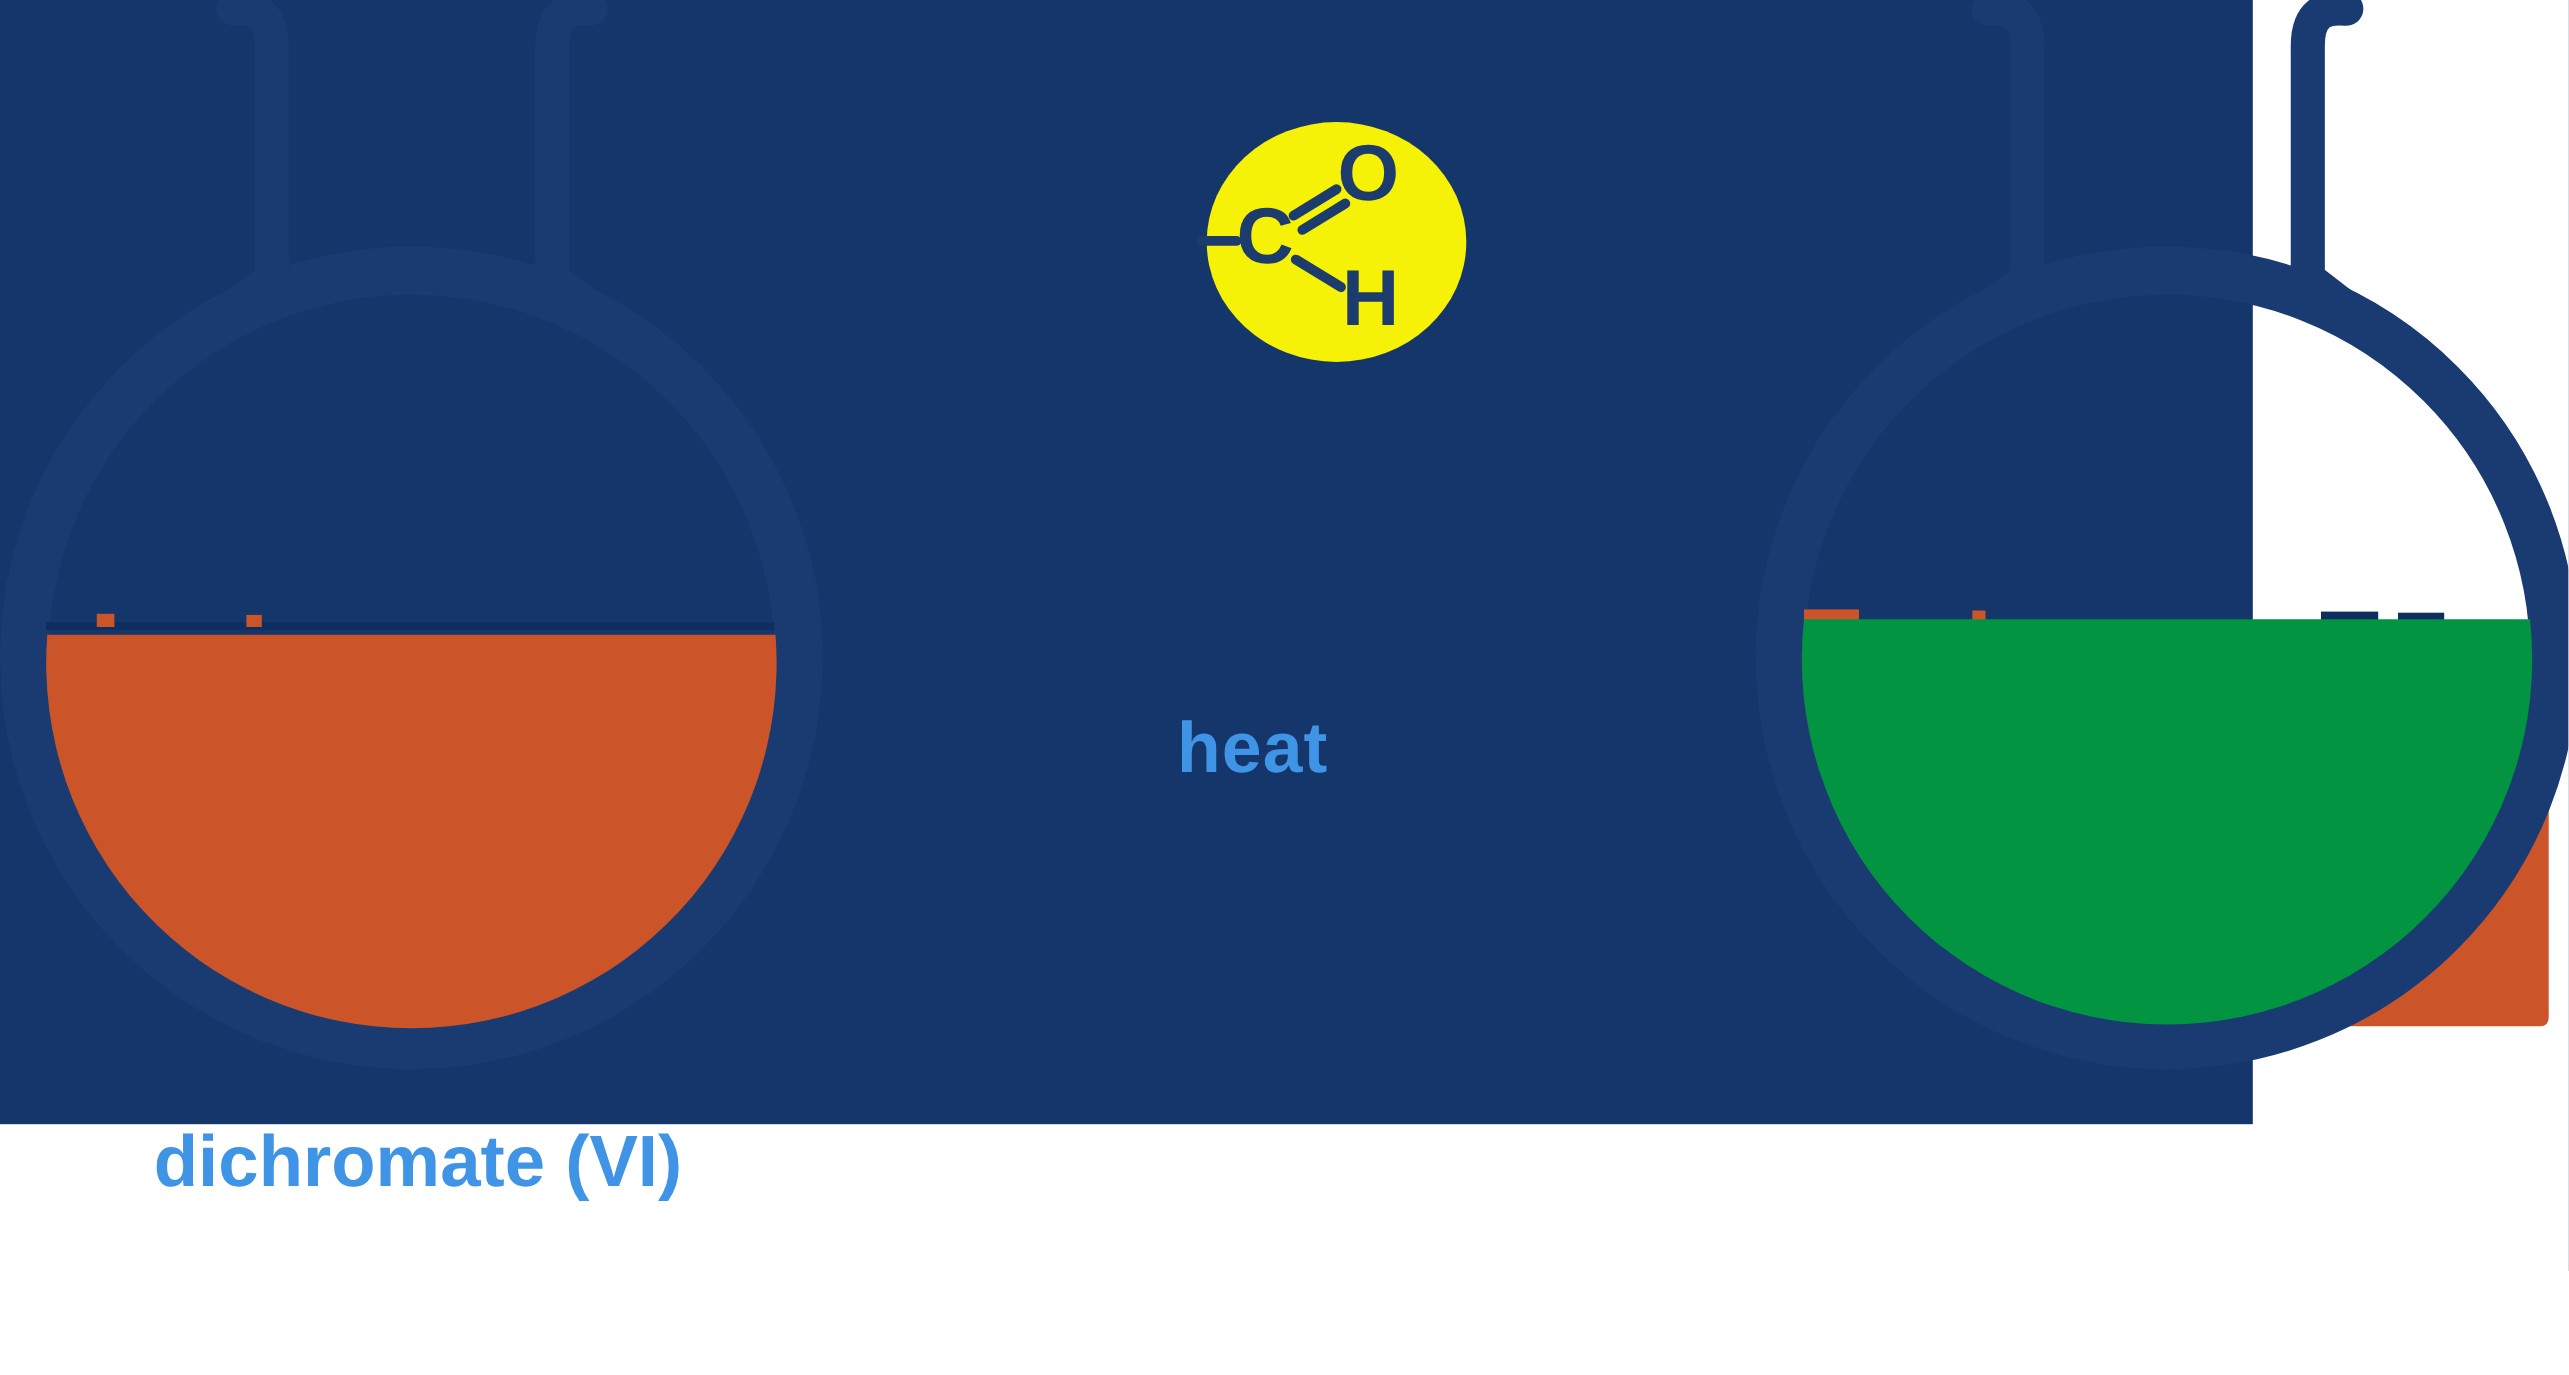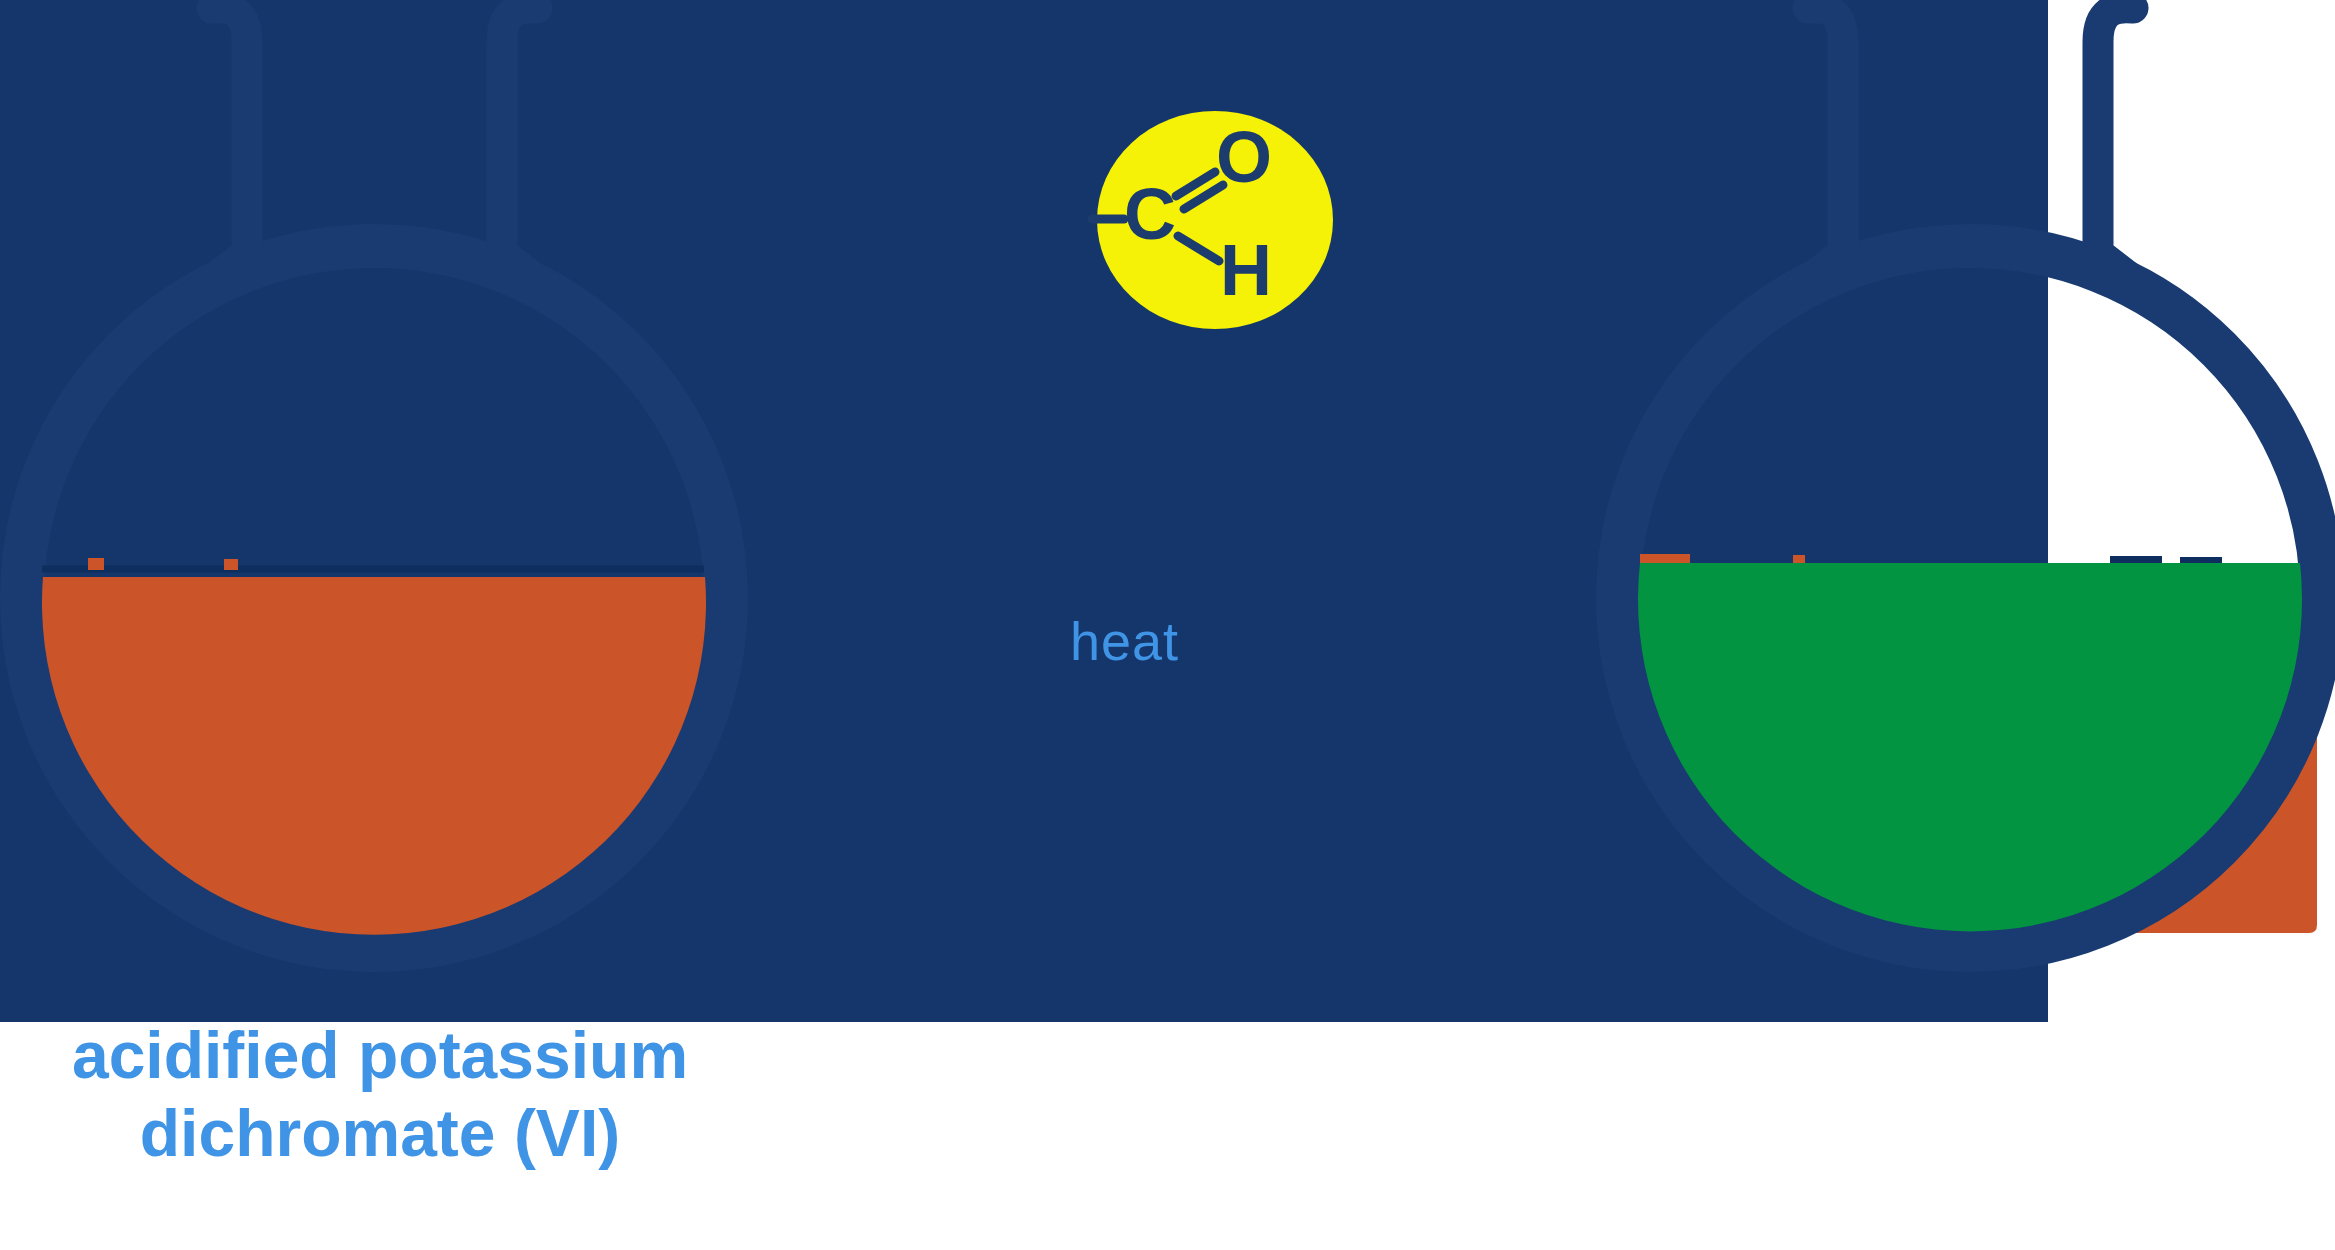--- a/index.html
+++ b/index.html
@@ -8,23 +8,23 @@
     width: 2335px;
     height: 1250px;
     overflow: hidden;
     background: #ffffff;
     font-family: "Liberation Sans", sans-serif;
   }
   .stage svg { position: absolute; left: 0; top: 0; }
   .heat {
     position: absolute;
     left: 1070px;
-    top: 610px;
-    font-size: 54px;
-    font-weight: 400;
+    top: 642px;
+    font-size: 65px;
+    font-weight: 700;
     letter-spacing: 1px;
     color: var(--c-blue_text, #4094E6);
   }
   .caption {
     position: absolute;
     left: 50px;
     top: 1016px;
     width: 660px;
     text-align: center;
     font-size: 66px;
@@ -86,16 +86,15 @@
       <line x1="1184" y1="209" x2="1223" y2="185" stroke-width="9" stroke-linecap="round" style="stroke:var(--c-structure_text)"></line>
       <text x="1244" y="182" text-anchor="middle" class="mol-text" style="fill:var(--c-structure_text)">O</text>
       <line x1="1178" y1="236" x2="1219" y2="261" stroke-width="9" stroke-linecap="round" style="stroke:var(--c-structure_text)"></line>
       <text x="1246" y="295" text-anchor="middle" class="mol-text" style="fill:var(--c-structure_text)">H</text>
     </g>
   </svg>
 
   <div class="heat">heat</div>
 
   <div class="caption">
-    <div>acidified potassium</div>
     <div>dichromate (VI)</div>
   </div>
 </div>
 
 </body></html>

